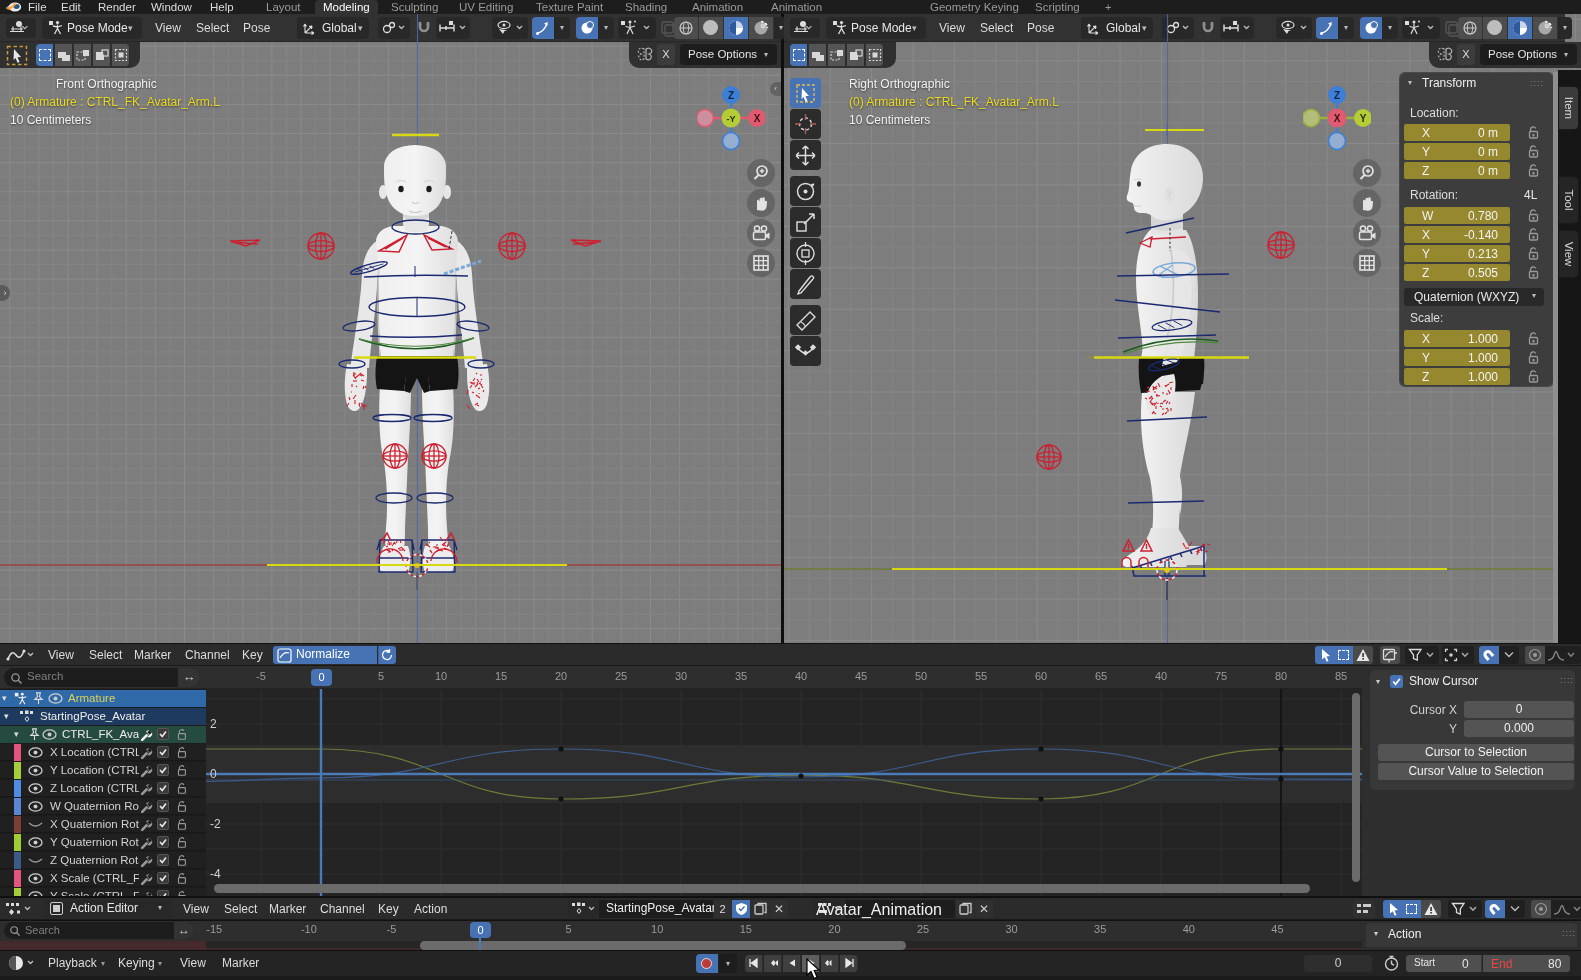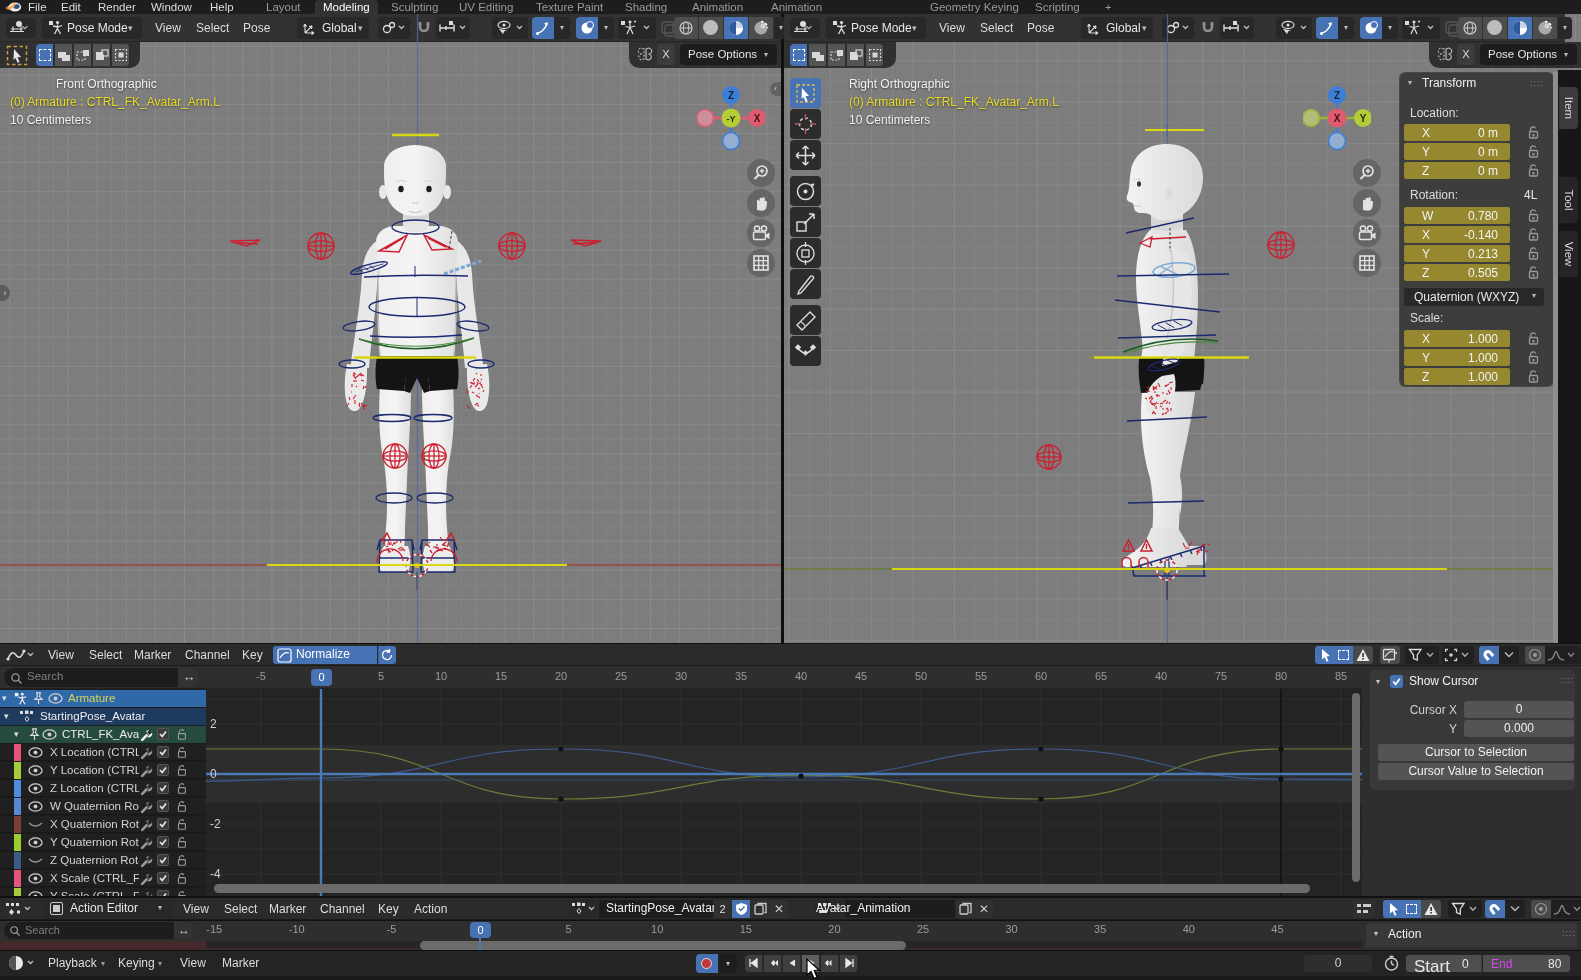--- a/index.html
+++ b/index.html
@@ -1436,21 +1436,21 @@
 <div class="abs" style="left:770px;top:900px;width:18px;height:18px;background:#303030;border-radius:0 3px 3px 0;color:#ccc;font-size:12px;text-align:center;line-height:18px;">✕</div>
 <div class="abs" style="left:814px;top:900px;width:30px;height:18px;background:#282828;border-radius:3px 0 0 3px;"></div>
 <svg class="abs" style="left:817px;top:902px" width="26" height="14" viewBox="0 0 26 14">
     <rect x="1" y="1" width="3" height="3" fill="#ddd"></rect>
     <rect x="6" y="1" width="3.5" height="3" fill="#ddd"></rect>
     <rect x="11" y="1" width="3" height="3" fill="#ddd"></rect>
     <rect x="2" y="8" width="8" height="3" fill="#ddd"></rect>
     <path d="M18 5 l2.5 2.5 l2.5 -2.5" stroke="#bbb" stroke-width="1.3" fill="none"></path>
   </svg>
 <div class="abs" style="left:845px;top:900px;width:110px;height:18px;background:#1d1d1d;"></div>
-<div class="abs" style="left:816px;top:901px;font-size:12px;color:#efefef;">Avatar_Animation</div>
+<div class="abs" style="left:816px;top:901px;font-size:16px;color:#efefef;">Avatar_Animation</div>
 <div class="abs" style="left:956px;top:900px;width:18px;height:18px;background:#303030;"></div>
 <svg class="abs" style="left:959px;top:902px" width="13" height="13" viewBox="0 0 13 13">
     <rect x="1" y="3" width="8" height="9" rx="1" fill="none" stroke="#ccc" stroke-width="1.3"></rect>
     <path d="M4 3 V1.5 h8 v9 H10.5" fill="none" stroke="#ccc" stroke-width="1.3"></path>
   </svg>
 <div class="abs" style="left:975px;top:900px;width:18px;height:18px;background:#303030;border-radius:0 3px 3px 0;color:#ccc;font-size:12px;text-align:center;line-height:18px;">✕</div>
 <div class="abs" style="left:1353px;top:900px;width:22px;height:18px;background:#303030;border-radius:3px;"></div>
 <svg class="abs" style="left:1356px;top:903px" width="16" height="12" viewBox="0 0 16 12">
     <rect x="1" y="1" width="4" height="3" fill="#ccc"></rect>
     <rect x="7" y="1" width="8" height="3" fill="#ccc"></rect>
@@ -1487,21 +1487,21 @@
     <circle cx="7" cy="7" r="5.5" stroke="#999" fill="none" stroke-width="1.2"></circle>
     <circle cx="7" cy="7" r="2" fill="#999"></circle>
   </svg>
 <div class="abs" style="left:1551px;top:900px;width:36px;height:18px;background:#202020;border-radius:0 3px 3px 0;"></div>
 <svg class="abs" style="left:1553px;top:902px" width="32" height="14" viewBox="0 0 32 14">
     <path d="M1 12 Q6 12 7.5 6 Q9 1 10.5 6 Q12 12 17 12" stroke="#888" stroke-width="1.3" fill="none"></path>
     <path d="M21 5 l3 3.2 l3 -3.2" stroke="#888" stroke-width="1.4" fill="none"></path>
   </svg>
 <div class="abs" style="left:0;top:921px;width:1362px;height:20px;background:#2e2e2e;"></div>
 <div class="abs" style="left:200.20000000000005px;top:923px;width:28px;text-align:center;font-size:11px;color:#9b9b9b;">-15</div>
-<div class="abs" style="left:288.8px;top:923px;width:28px;text-align:left;font-size:11px;color:#9b9b9b;">-10</div>
+<div class="abs" style="left:288.8px;top:923px;width:28px;text-align:right;font-size:11px;color:#9b9b9b;">-10</div>
 <div class="abs" style="left:377.4px;top:923px;width:28px;text-align:center;font-size:11px;color:#9b9b9b;">-5</div>
 <div class="abs" style="left:470.0px;top:922px;width:21px;height:16px;background:#4772b3;border-radius:4px;color:#fff;font-size:11px;text-align:center;line-height:16px;">0</div>
 <div class="abs" style="left:554.6px;top:923px;width:28px;text-align:center;font-size:11px;color:#9b9b9b;">5</div>
 <div class="abs" style="left:643.2px;top:923px;width:28px;text-align:center;font-size:11px;color:#9b9b9b;">10</div>
 <div class="abs" style="left:731.8px;top:923px;width:28px;text-align:center;font-size:11px;color:#9b9b9b;">15</div>
 <div class="abs" style="left:820.4px;top:923px;width:28px;text-align:center;font-size:11px;color:#9b9b9b;">20</div>
 <div class="abs" style="left:909.0px;top:923px;width:28px;text-align:center;font-size:11px;color:#9b9b9b;">25</div>
 <div class="abs" style="left:997.5999999999999px;top:923px;width:28px;text-align:center;font-size:11px;color:#9b9b9b;">30</div>
 <div class="abs" style="left:1086.1999999999998px;top:923px;width:28px;text-align:center;font-size:11px;color:#9b9b9b;">35</div>
 <div class="abs" style="left:1174.8px;top:923px;width:28px;text-align:center;font-size:11px;color:#9b9b9b;">40</div>
@@ -1562,20 +1562,20 @@
 <div class="abs" style="left:840px;top:955px;width:18px;height:17px;background:#3f3f3f;border-radius:0 4px 4px 0;border-right:1px solid #2e2e2e;"></div>
 <svg class="abs" style="left:842px;top:956px" width="14" height="14" viewBox="0 0 14 14">
     <path d="M11 3 v8 M4 3 L9.5 7 L4 11 Z" stroke="#e8e8e8" fill="#e8e8e8" stroke-width="1.3"></path>
   </svg>
 <div class="abs" style="left:1304px;top:955px;width:68px;height:17px;background:#2e2e2e;border-radius:3px;color:#cfcfcf;font-size:12px;text-align:center;line-height:17px;">0</div>
 <svg class="abs" style="left:1383px;top:955px" width="17" height="17" viewBox="0 0 17 17">
     <circle cx="8.5" cy="9" r="6" stroke="#ccc" fill="none" stroke-width="1.4"></circle>
     <path d="M8.5 9 L8.5 5.5 M8.5 9 L11 10 M6.5 1.5 h4 M8.5 1.5 v2" stroke="#ccc" stroke-width="1.4" fill="none"></path>
   </svg>
 <div class="abs" style="left:1406px;top:955px;width:76px;height:17px;background:#4f4f4f;border-radius:3px 0 0 3px;border-right:1px solid #3a3a3a;"></div>
-<div class="abs" style="left:1414px;top:957px;font-size:17px;color:#e8e8e8;">Start</div>
+<div class="abs" style="left:1414px;top:957px;font-size:10px;color:#e8e8e8;">Start</div>
 <div class="abs" style="left:1462px;top:957px;font-size:12px;color:#e8e8e8;">0</div>
 <div class="abs" style="left:1483px;top:955px;width:87px;height:17px;background:#4f4f4f;border-radius:0 3px 3px 0;"></div>
-<div class="abs" style="left:1491px;top:957px;font-size:12px;color:#d946ef;">End</div>
+<div class="abs" style="left:1491px;top:957px;font-size:12px;color:#ef4444;">End</div>
 <div class="abs" style="left:1548px;top:957px;font-size:12px;color:#e8e8e8;">80</div>
 <div class="abs" style="left:0;top:976px;width:1581px;height:4px;background:#1b1b1b;"></div>
 <svg class="abs" style="left:806px;top:958px;z-index:99" width="17" height="24" viewBox="0 0 17 24">
     <path d="M1 1 L1 17 L5 13.5 L8 20.5 L11 19 L8.2 12.5 L13 12 Z" fill="#fff" stroke="#000" stroke-width="1.2"></path>
   </svg>
 </body></html>

